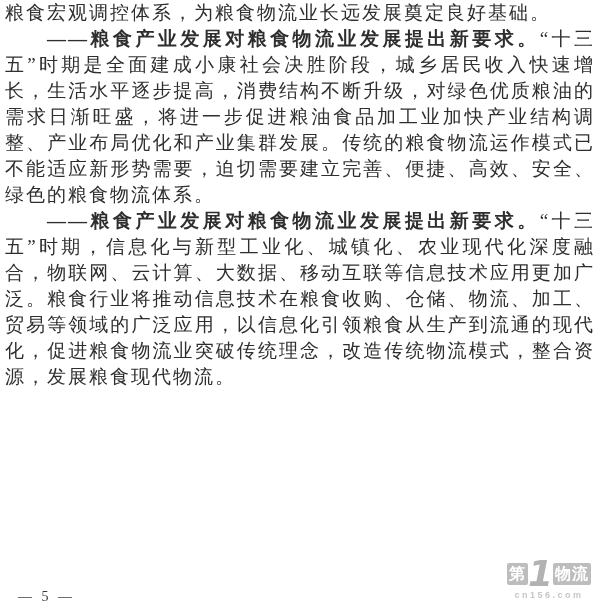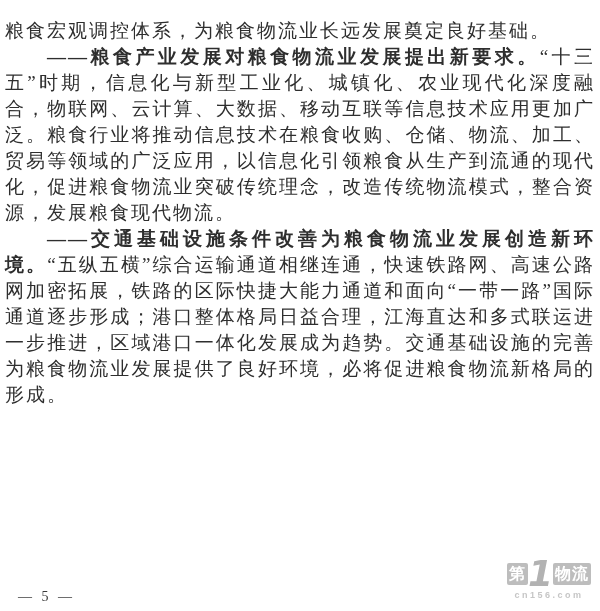--- a/index.html
+++ b/index.html
@@ -6,21 +6,21 @@
   body{
     width:600px;height:611px;
     background:#ffffff;
     overflow:hidden;
     position:relative;
     font-family:"Liberation Serif","DejaVu Serif",serif;
   }
   .page{
     position:absolute;
     left:0;top:0;right:0;bottom:0;
-    padding:18px 5px 0 5px;
+    padding:0 5px 0 5px;
     box-sizing:border-box;
     color:#2e2e2e;
   }
   .para{
     margin:0;
     font-size:19px;
     line-height:26px;
     letter-spacing:2px;
     text-align:justify;
     text-justify:inter-character;
@@ -81,24 +81,24 @@
     font-family:Liberation Sans, sans-serif;
   }
 </style>
 </head>
 <body>
 
 <div class="page">
 
   <p class="para"><span>粮食宏观调控体系，为粮食物流业长远发展奠定良好基础。</span></p>
 
+  <p class="para indent"><span class="bold">——粮食产业发展对粮食物流业发展提出新要求。</span><span>“十三五”时期是全面建成小康社会决胜阶段，城乡居民收入快速增长，生活水平逐步提高，消费结构不断升级，对绿色优质粮油的需求日渐旺盛，将进一步促进粮油食品加工业加快产业结构调整、产业布局优化和产业集群发展。传统的粮食物流运作模式已不能适应新形势需要，迫切需要建立完善、便捷、高效、安全、绿色的粮食物流体系。</span></p>
 
   <p class="para indent"><span class="bold">——粮食产业发展对粮食物流业发展提出新要求。</span><span>“十三五”时期，信息化与新型工业化、城镇化、农业现代化深度融合，物联网、云计算、大数据、移动互联等信息技术应用更加广泛。粮食行业将推动信息技术在粮食收购、仓储、物流、加工、贸易等领域的广泛应用，以信息化引领粮食从生产到流通的现代化，促进粮食物流业突破传统理念，改造传统物流模式，整合资源，发展粮食现代物流。</span></p>
 
-  <p class="para indent"><span class="bold">——交通基础设施条件改善为粮食物流业发展创造新环境。</span><span>“五纵五横”综合运输通道相继连通，快速铁路网、高速公路网加密拓展，铁路的区际快捷大能力通道和面向“一带一路”国际通道逐步形成；港口整体格局日益合理，江海直达和多式联运进一步推进，区域港口一体化发展成为趋势。交通基础设施的完善为粮食物流业发展提供了良好环境，必将促进粮食物流新格局的形成。</span></p>
 
   <div class="page-number">— 5 —</div>
 
   <div class="watermark">
     <div class="wm-row">
       <span class="wm-box">第</span>
       <span class="wm-one">1</span>
       <span class="wm-box">物流</span>
     </div>
     <div class="wm-domain">cn156.com</div>

